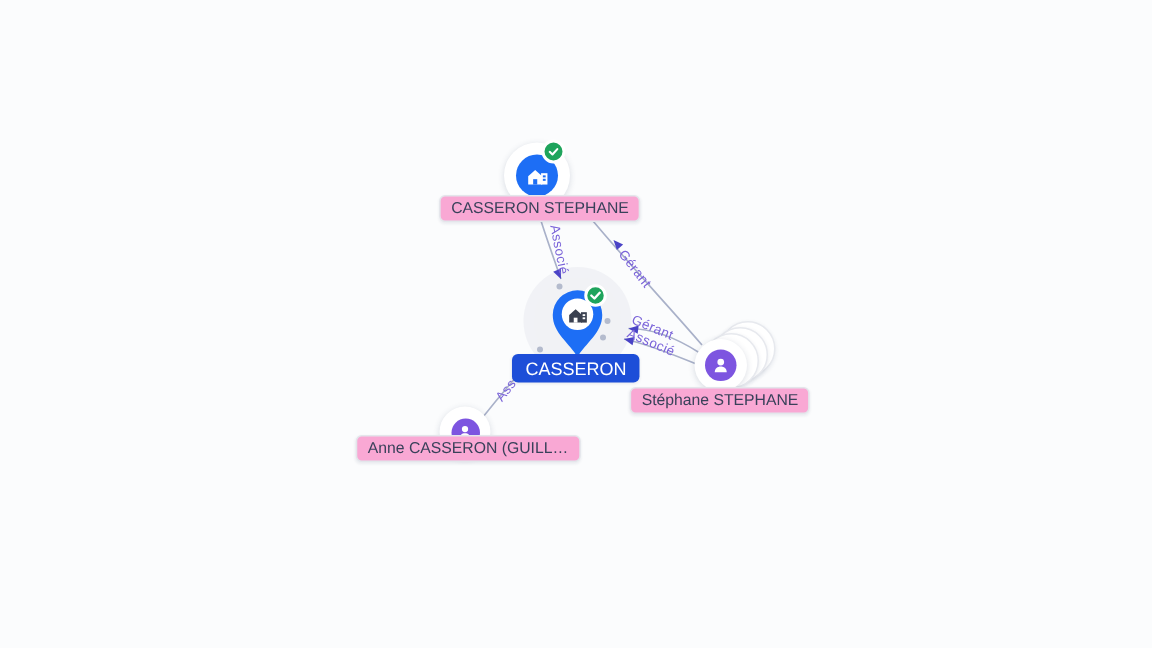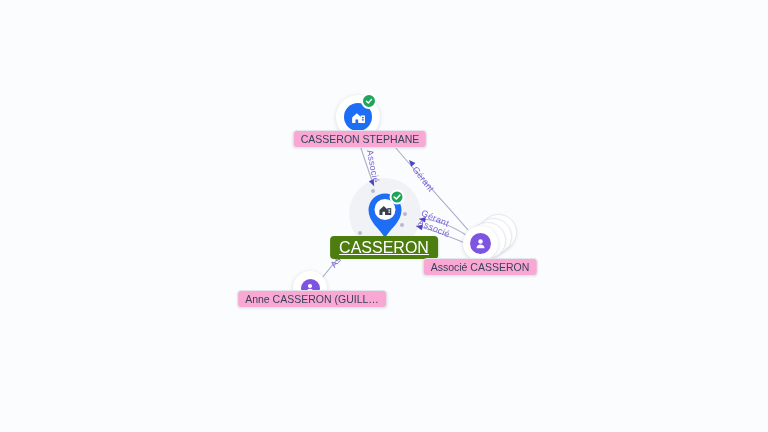--- a/index.html
+++ b/index.html
@@ -51,22 +51,22 @@
   }
   .stack-front{width:35px;height:35px;}
 
   .node-label{
     position:absolute;z-index:3;transform:translateX(-50%);
     background:#f9a8d4;border:1px solid #e3e6eb;border-radius:4px;
     padding:2px 7px;font-size:10.5px;color:#39415a;white-space:nowrap;
     box-shadow:0 1px 2px rgba(25,39,80,.08);
   }
   .node-label.selected{
-    background:#4d7c0f;color:#fff;border:none;font-weight:500;
-    font-size:16px;padding:2.5px 9px;text-decoration:underline;
+    background:#1d4ed8;color:#fff;border:none;font-weight:500;
+    font-size:12px;padding:2.5px 9px;
   }
 </style>
 </head>
 <body>
 
 <div class="canvas">
 
   <div class="halo" style="left:356px;top:185px;"></div>
 
   <svg class="edges" width="768" height="432" viewBox="0 0 768 432">
@@ -152,21 +152,21 @@
   <div class="node" style="left:463px;top:226px;">
     <div class="circle-white stack-front" style="width:35px;height:35px;">
       <div class="circle-purple">
         <svg width="15" height="15" viewBox="0 0 24 24">
           <circle cx="12" cy="8.6" r="3.6" fill="#fff"></circle>
           <path d="M5.6,19.5 C5.6,15.6 8.5,13.4 12,13.4 C15.5,13.4 18.4,15.6 18.4,19.5 Z" fill="#fff"></path>
         </svg>
       </div>
     </div>
   </div>
-  <div class="node-label" style="left:480px;top:258px;">Associé CASSERON</div>
+  <div class="node-label" style="left:480px;top:258px;">Stéphane STEPHANE</div>
 
   <div class="node" style="left:293px;top:271px;">
     <div class="circle-white small">
       <div class="circle-purple small">
         <svg width="14" height="14" viewBox="0 0 24 24">
           <circle cx="12" cy="8.6" r="3.6" fill="#fff"></circle>
           <path d="M5.6,19.5 C5.6,15.6 8.5,13.4 12,13.4 C15.5,13.4 18.4,15.6 18.4,19.5 Z" fill="#fff"></path>
         </svg>
       </div>
     </div>

